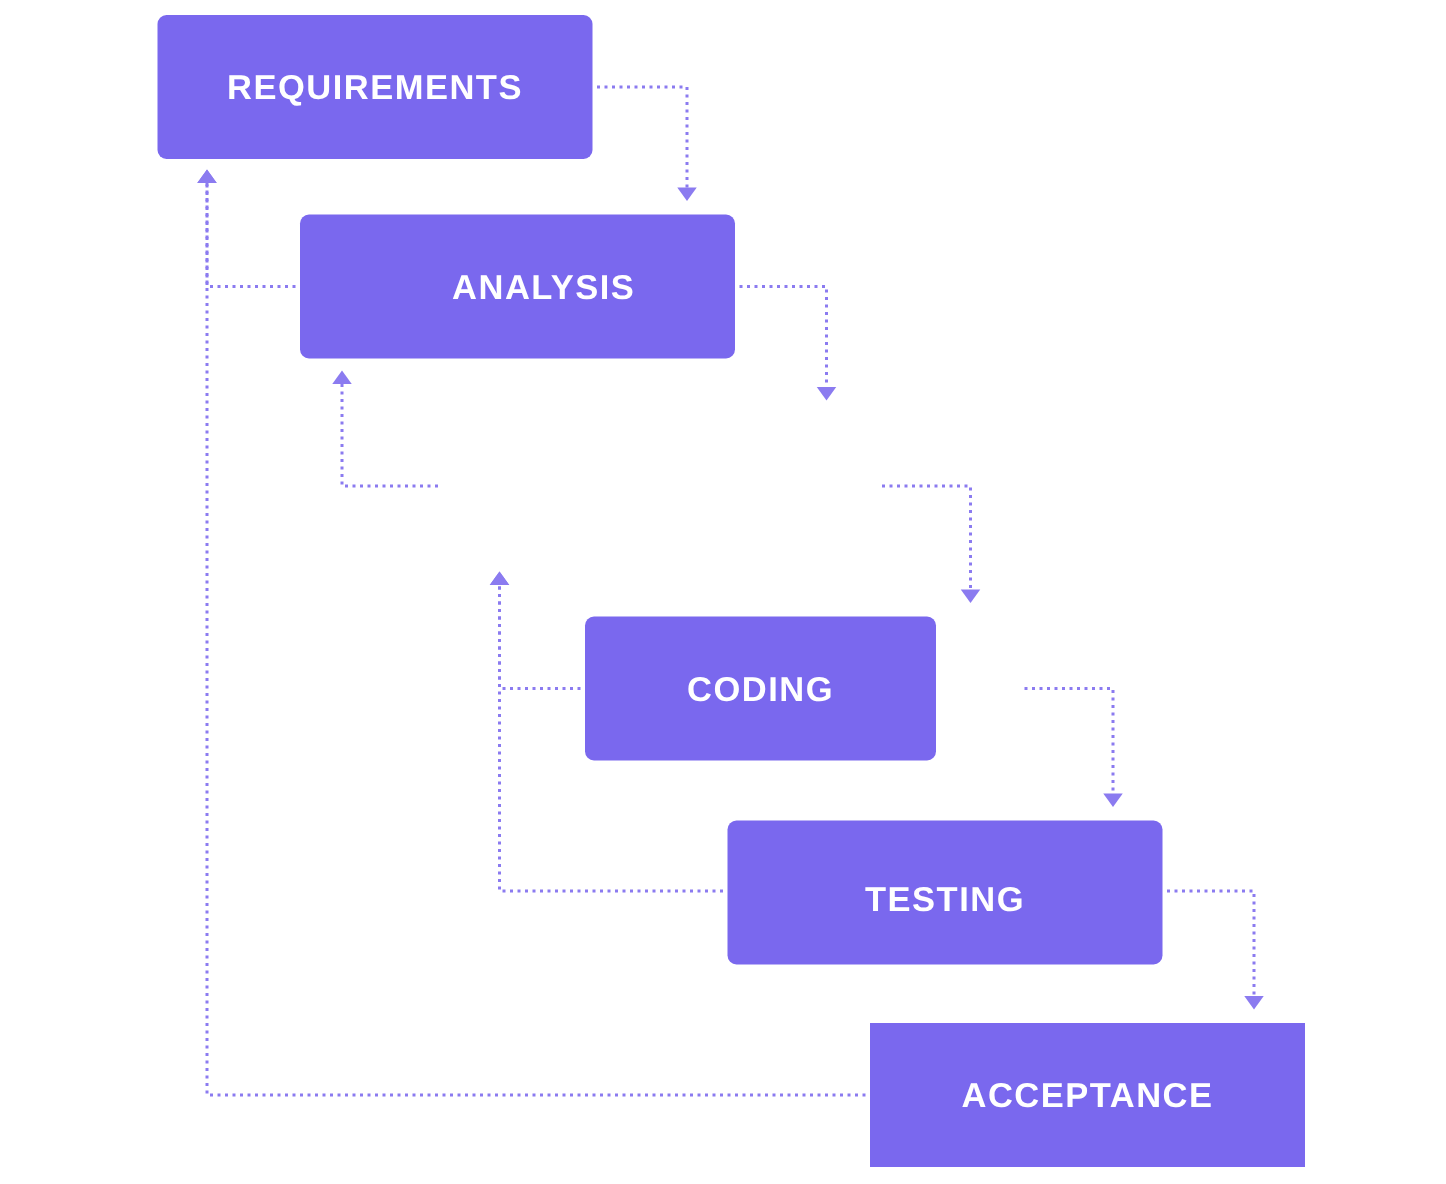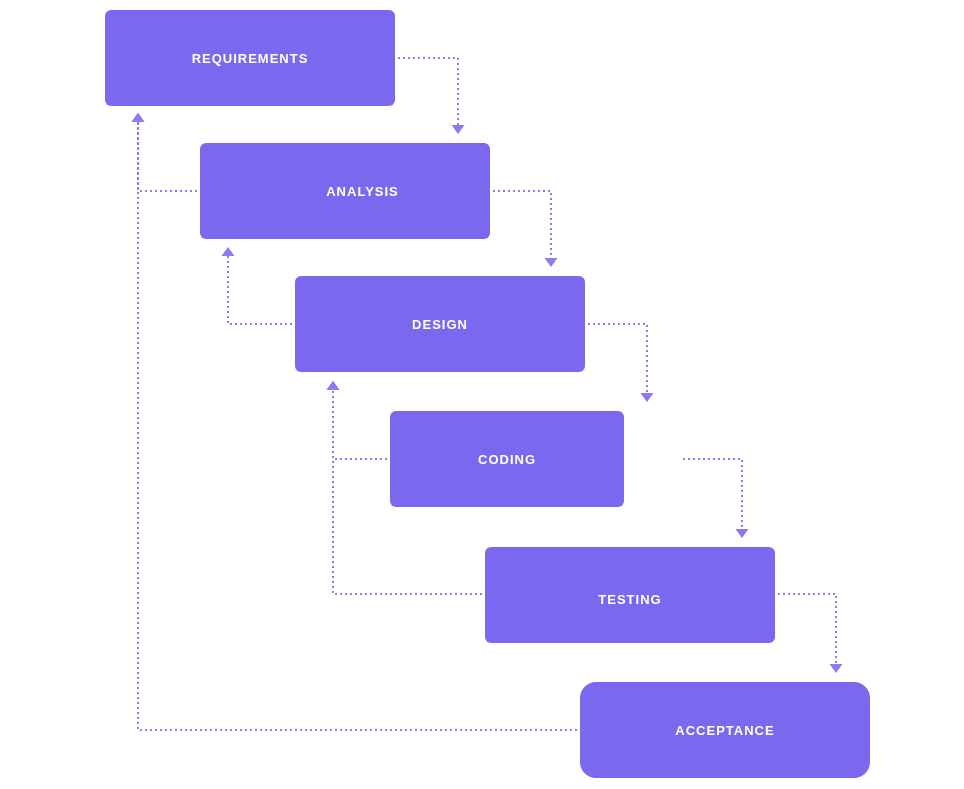--- a/index.html
+++ b/index.html
@@ -32,21 +32,21 @@
     box-sizing: border-box;
     border-radius: 6px;
     display: flex;
     align-items: center;
     justify-content: center;
     background: #7a68ee;
   }
   .phase-label {
     color: #ffffff;
     font-family: "Liberation Sans", sans-serif;
-    font-size: 13px;
+    font-size: 23px;
     font-weight: bold;
     letter-spacing: 1.0px;
     text-transform: uppercase;
     line-height: 1;
     user-select: none;
     white-space: nowrap;
   }
 </style>
 </head>
 <body>
@@ -77,29 +77,26 @@
     </svg>
 
   <div class="phase-box" id="box-requirements" style="left: 105px; top: 10px; width: 290px; height: 96px; background: rgb(122, 104, 238); border-radius: 6px;">
     <span class="phase-label" style="color: rgb(255, 255, 255);">REQUIREMENTS</span>
   </div>
 
   <div class="phase-box" id="box-analysis" style="left: 200px; top: 143px; width: 290px; height: 96px; background: rgb(122, 104, 238); border-radius: 6px; padding-left: 35px;">
     <span class="phase-label" style="color: rgb(255, 255, 255);">ANALYSIS</span>
   </div>
 
-  <div class="phase-box" id="box-design" style="left: 295px; top: 276px; width: 290px; height: 96px; background: rgb(122, 104, 238); border-radius: 6px;">
-    <span class="phase-label" style="color: rgb(255, 255, 255);">DESIGN</span>
-  </div>
 
   <div class="phase-box" id="box-coding" style="left: 390px; top: 411px; width: 234px; height: 96px; background: rgb(122, 104, 238); border-radius: 6px;">
     <span class="phase-label" style="color: rgb(255, 255, 255);">CODING</span>
   </div>
 
   <div class="phase-box" id="box-testing" style="left: 485px; top: 547px; width: 290px; height: 96px; background: rgb(122, 104, 238); border-radius: 6px;">
     <span class="phase-label" style="color: rgb(255, 255, 255); margin-top: 8px;">TESTING</span>
   </div>
 
-  <div class="phase-box" id="box-acceptance" style="left: 580px; top: 682px; width: 290px; height: 96px; background: rgb(122, 104, 238); border-radius: 16px;">
+  <div class="phase-box" id="box-acceptance" style="left: 580px; top: 682px; width: 290px; height: 96px; background: rgb(122, 104, 238); border-radius: 0;">
     <span class="phase-label" style="color: rgb(255, 255, 255);">ACCEPTANCE</span>
   </div>
 
 </div>
 
 </body></html>

